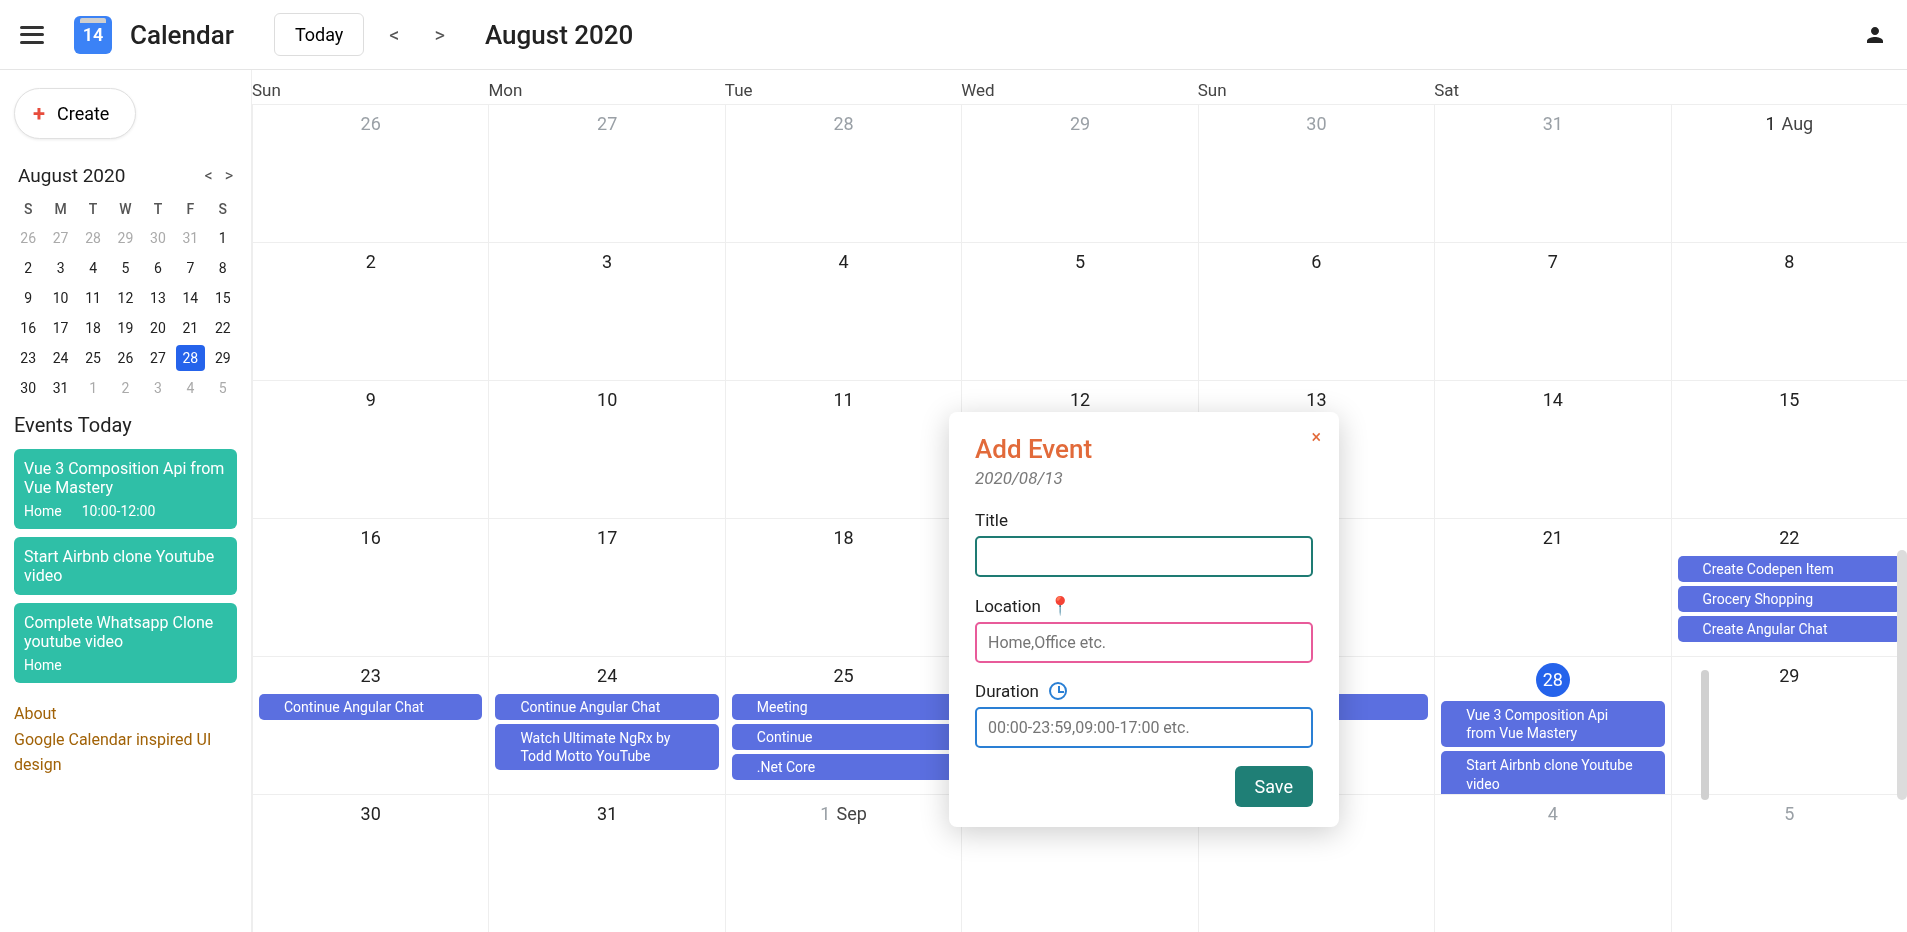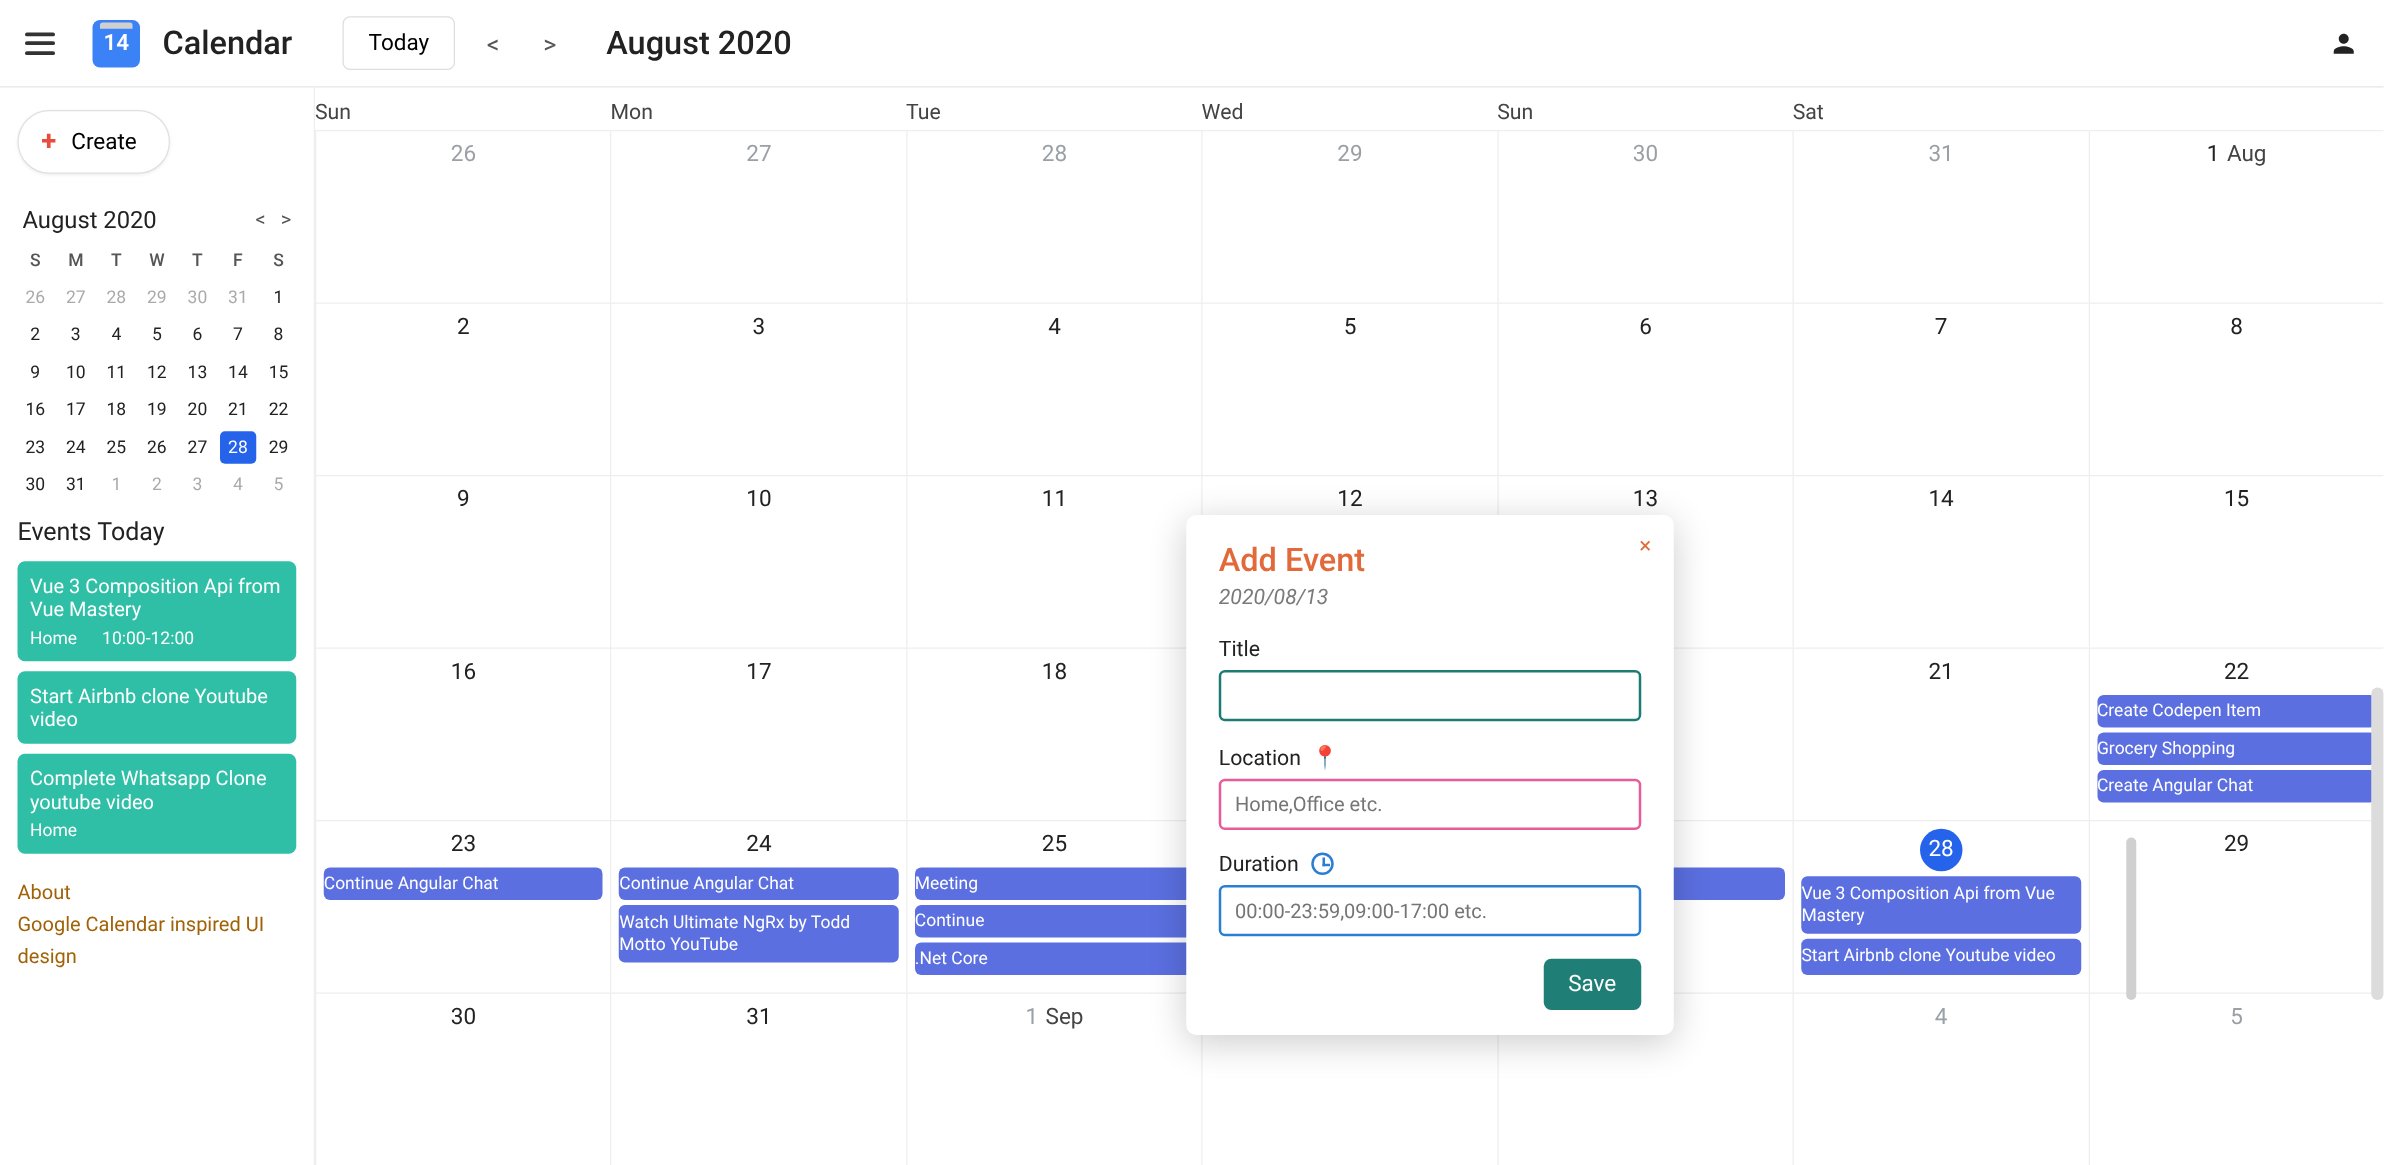--- a/index.html
+++ b/index.html
@@ -37,21 +37,21 @@
 .about{color:#a16207;font-size:16px;line-height:1.6;margin-top:18px}
 .calendar{flex:1;display:flex;flex-direction:column;overflow:hidden;position:relative}
 .dow-row{display:grid;grid-template-columns:repeat(7,1fr)}
 .dow-cell{text-align:left;padding:10px 0 4px;font-size:17px;color:#444}
 .grid{flex:1;display:grid;grid-template-columns:repeat(7,1fr);grid-template-rows:repeat(6,1fr);overflow:hidden}
 .cell{border-top:1px solid #eee;border-left:1px solid #eee;padding:6px 6px 4px;overflow:hidden;position:relative;cursor:pointer}
 .cell .num{text-align:center;font-size:18px;padding:2px 0 4px}
 .cell .muted{color:#9aa0a6}
 .cell .num.today{background:#2563eb;color:#fff;width:34px;height:34px;border-radius:50%;display:flex;align-items:center;justify-content:center;margin:0 auto}
 .cell .mlabel{display:inline-block;margin-left:6px;color:#444}
-.chip{background:#5b6fe0;color:#fff;font-size:14px;padding:5px 0;border-radius:5px;margin-top:4px;white-space:nowrap;overflow:hidden;text-overflow:ellipsis}
+.chip{background:#5b6fe0;color:#fff;font-size:14px;padding:5px 25px;border-radius:5px;margin-top:4px;white-space:nowrap;overflow:hidden;text-overflow:ellipsis}
 .chip.multi{white-space:normal;line-height:1.3}
 .scroll-overlay{position:absolute;top:480px;right:0;width:10px;height:250px;background:#dcdcdc;border-radius:5px}
 .scroll-overlay2{position:absolute;top:600px;right:198px;width:8px;height:130px;background:#d0d0d0;border-radius:4px}
 .modal{position:absolute;left:697px;top:342px;width:390px;background:#fff;border-radius:8px;box-shadow:0 6px 30px rgba(0,0,0,0.2);padding:22px 26px 20px;z-index:50}
 .modal-close{position:absolute;top:14px;right:18px;color:#e26a3a;font-size:18px;cursor:pointer}
 .modal h2{color:#e26a3a;font-size:26px;font-weight:500;margin-bottom:4px}
 .modal .date{color:#7a7a7a;font-style:italic;font-size:17px;margin-bottom:22px}
 .modal label{display:block;font-size:17px;margin-bottom:6px}
 .modal input{width:100%;padding:9px 11px;font-size:16px;border-radius:5px;margin-bottom:18px;outline:none}
 .inp-title{border:2px solid #1e7b73}

